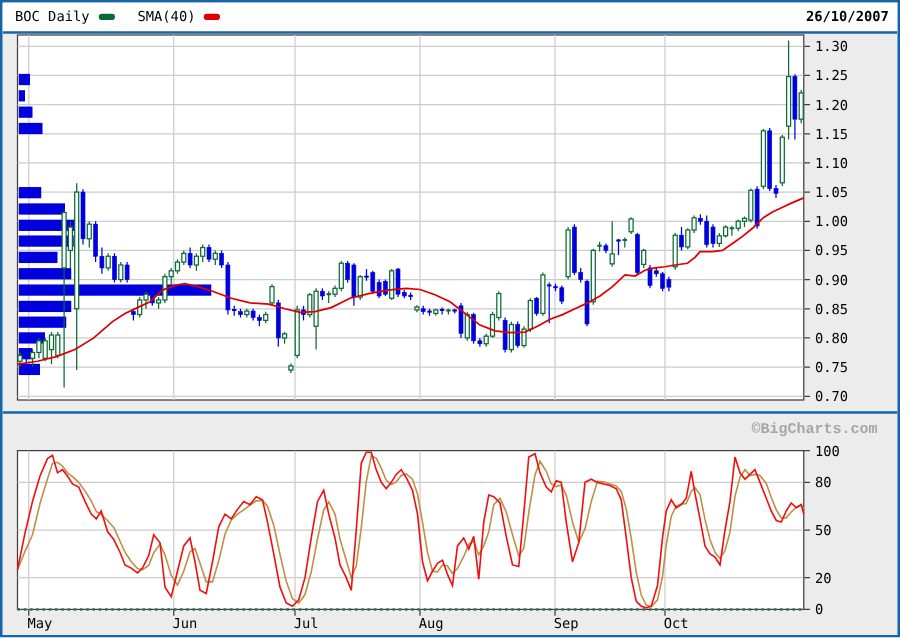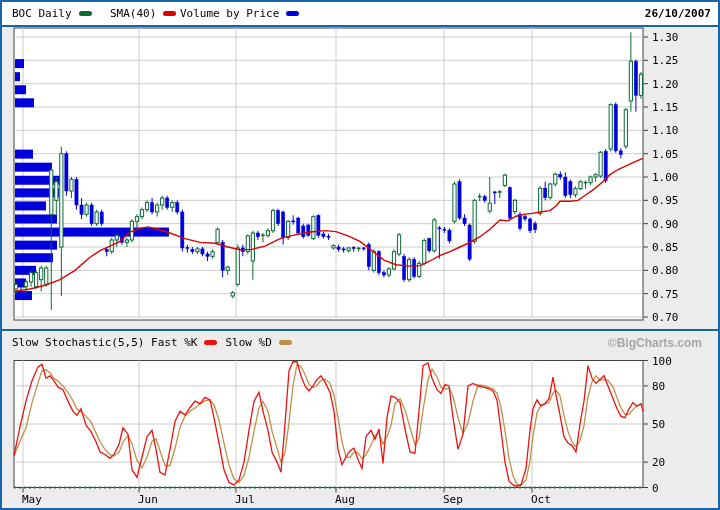--- a/index.html
+++ b/index.html
@@ -13,41 +13,37 @@
     border-bottom:2px solid #1565a8;
   }
   .legend-item{position:absolute;top:5px;display:flex;align-items:center;white-space:nowrap;}
   .swatch{display:inline-block;width:13px;height:5px;border-radius:3px;margin-left:7px;}
   .date{position:absolute;top:5px;right:7px;font-weight:bold;}
   .panel-divider{position:absolute;left:0;right:0;top:327px;height:2px;background:#1565a8;}
   .stoch-legend{position:absolute;left:10px;top:334px;display:flex;align-items:center;white-space:nowrap;}
   .stoch-legend .swatch{margin-right:8px;}
   .watermark{
     position:absolute;top:334px;right:16px;color:#a6a6a6;
-    font-family:Liberation Sans, sans-serif;font-weight:bold;font-size:12px;
+    font-family:Liberation Mono, monospace;font-weight:bold;font-size:12px;
   }
   svg text{font-family:"DejaVu Sans Mono", monospace;font-size:11px;fill:#000;}
 </style>
 </head>
 <body>
 
 <div class="canvas">
 
   <div class="header">
     <span class="legend-item" style="left:10px">
       <span>BOC Daily</span>
       <span class="swatch" id="sw0" style="background: rgb(10, 107, 52);"></span>
     </span>
     <span class="legend-item" style="left:108px">
       <span>SMA(40)</span>
       <span class="swatch" id="sw1" style="background: rgb(221, 0, 0);"></span>
-    </span>
-    <span class="legend-item" style="left:178px">
-      <span>Volume by Price</span>
-      <span class="swatch" id="sw2" style="background: rgb(0, 0, 221);"></span>
     </span>
     <span class="date">26/10/2007</span>
   </div>
 
   <svg id="chart-svg" width="720" height="510" viewBox="0 0 720 510" style="position:absolute;left:-2px;top:-2px;">
       <rect x="14" y="28" width="629" height="292" fill="#ffffff" stroke="#404040" stroke-width="1"></rect>
       <rect x="14" y="360.5" width="629" height="127" fill="#ffffff" stroke="#404040" stroke-width="1"></rect>
       <line x1="23" y1="28" x2="23" y2="320" stroke="#cccccc" stroke-width="1"></line>
       <line x1="23" y1="360.5" x2="23" y2="487.5" stroke="#cccccc" stroke-width="1"></line>
       <line x1="23" y1="487.5" x2="23" y2="492.5" stroke="#404040" stroke-width="1"></line>
@@ -391,21 +387,15 @@
       <text x="652" y="466.1">20</text>
       <line x1="643" y1="487.5" x2="648" y2="487.5" stroke="#404040" stroke-width="1"></line>
       <text x="652" y="491.5">0</text>
       <line x1="14" y1="487.5" x2="643" y2="487.5" stroke="#2e7050" stroke-width="2" stroke-dasharray="2,3"></line>
       <polyline points="14,455.75 20,441.145 26,427.81 32,402.8333333333333 38,382.93666666666667 42,370.66 46,369.81333333333333 50,372.7766666666667 54,378.28 58,381.24333333333334 63,385.9 68,392.67333333333335 73,400.7166666666667 77,409.18333333333334 81,411.72333333333336 86,416.38 91,421.8833333333333 96,432.89 100,441.78 105,449.4 110,454.9033333333333 114,455.75 119,452.36333333333334 123,442.2033333333334 128,435.43 132,443.89666666666665 137,460.4066666666667 142,468.0266666666667 147,457.02 152,441.3566666666667 156,438.81666666666666 160,450.67 165,465.4866666666667 170,465.4866666666667 175,448.55333333333334 180,427.38666666666666 185,415.95666666666665 190,411.3 195,407.91333333333336 200,404.10333333333335 205,400.7166666666667 210,400.2933333333333 214,404.95 219,420.19 224,443.47333333333336 229,465.06333333333333 234,479.0333333333333 239,482.42 244,475.64666666666665 249,457.4433333333333 254,431.19666666666666 259,407.91333333333336 263,401.56333333333333 268,411.3 272,431.19666666666666 277,448.13 281,462.1 285,452.7866666666667 289,422.3066666666667 293,385.4766666666667 297,364.73333333333335 301,366.4266666666667 305,374.47 309,384.20666666666665 313,387.5933333333333 317,385.4766666666667 321,380.39666666666665 325,379.12666666666667 330,383.36 334,395.2133333333333 338,417.65 342,441.78 346,457.02 350,457.4433333333333 354,451.94 358,452.7866666666667 362,458.7133333333333 366,454.9033333333333 371,445.16666666666663 375,435.43 379,432.89 383,443.89666666666665 387,436.7 391,425.6933333333333 395,403.68 400,398.6 405,409.6066666666667 410,427.81 415,444.74333333333334 419,438.81666666666666 423,410.03 428,379.97333333333336 432,368.9666666666667 437,377.01 441,387.17 445,389.2866666666667 449,388.01666666666665 453,396.06 458,417.65 463,433.7366666666667 468,423.1533333333333 473,401.14 478,385.05333333333334 483,385.4766666666667 488,387.17 493,388.86333333333334 497,393.0966666666667 501,407.06666666666666 505,430.7733333333333 509,457.8666666666667 513,476.07 517,484.11333333333334 521,485.3833333333333 526,479.88 530,461.25333333333333 533,435.85333333333335 537,412.99333333333334 541,404.95 545,403.25666666666666 549,402.8333333333333 553,393.0966666666667 556,390.1333333333333 560,395.63666666666666 564,415.53333333333336 568,431.62 572,441.78 576,446.86 580,440.51 584,425.6933333333333 588,396.9066666666667 592,381.6666666666667 596,375.74 600,380.39666666666665 604,379.55 608,380.39666666666665 613,386.74666666666667 617,397.75333333333333 621,407.91333333333336 625,414.2633333333333 629,414.2633333333333 633,409.6066666666667 637,405.7966666666667 641,404.10333333333335 643,407.06666666666666" fill="none" stroke="#c09048" stroke-width="1.3"></polyline>
       <polyline points="14,455.75 20,426.54 26,401.14 32,380.82 38,366.85 42,364.31 46,378.28 50,375.74 54,380.82 58,387.17 63,389.71 68,401.14 73,411.3 77,415.11 81,408.76 86,425.27 91,431.62 96,441.78 100,451.94 105,454.48 110,458.29 114,454.48 119,444.32 123,427.81 128,434.15999999999997 132,469.72 137,477.34000000000003 142,457.02 147,436.7 152,430.35 156,449.4 160,472.26 165,474.8 170,449.4 175,421.46 180,411.3 185,415.11 190,407.49 195,401.14 200,403.68 205,397.33 210,399.87 214,417.65 219,443.05 224,469.72 229,482.42 234,484.96 239,479.88 244,462.1 249,430.35 254,401.14 259,392.25 263,411.3 268,430.35 272,451.94 277,462.1 281,472.26 285,424 289,370.66 293,361.77 297,361.77 301,375.74 305,385.9 309,390.98 313,385.9 317,379.55 321,375.74 325,382.09 330,392.25 334,411.3 338,449.4 342,464.64 346,457.02 350,450.67 354,448.13 358,459.56 362,468.45 366,436.7 371,430.35 375,439.24 379,429.08 383,463.37 387,417.65 391,396.06 395,397.33 400,402.40999999999997 405,429.08 410,451.94 415,453.21 419,411.3 423,365.58 428,363.04 432,378.28 437,389.71 441,393.52 445,384.63 449,385.9 453,417.65 458,449.4 463,434.15999999999997 468,385.9 473,383.36 478,385.9 483,387.17 488,388.44 493,390.98 497,399.87 501,430.35 505,462.1 509,481.15 513,484.96 517,486.23 521,484.96 526,468.45 530,430.35 533,408.76 537,399.87 541,406.22 545,403.68 549,398.6 553,377.01 556,394.79 560,415.11 564,436.7 568,443.05 572,445.59000000000003 576,451.94 580,424 584,401.14 588,365.58 592,378.28 596,383.36 600,379.55 604,375.74 608,385.9 613,398.6 617,408.76 621,416.38 625,417.65 629,408.76 633,402.40999999999997 637,406.22 641,403.68 643,411.3" fill="none" stroke="#ee1111" stroke-width="1.3"></polyline>
     </svg>
 
   <div class="panel-divider"></div>
 
-  <div class="stoch-legend">
-    <span>Slow Stochastic(5,5) Fast %K</span>
-    <span class="swatch" id="swk" style="margin-left: 7px; background: rgb(238, 17, 17);"></span>
-    <span>Slow %D</span>
-    <span class="swatch" id="swd" style="margin-left: 7px; background: rgb(192, 144, 72);"></span>
-  </div>
 
   <div class="watermark">©BigCharts.com</div>
 </div>
 
 </body></html>

